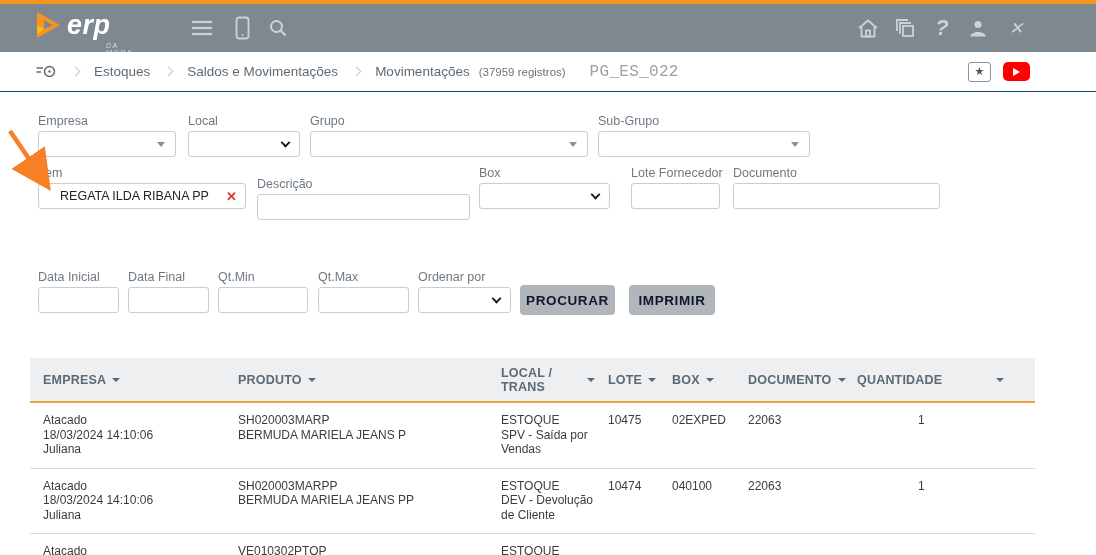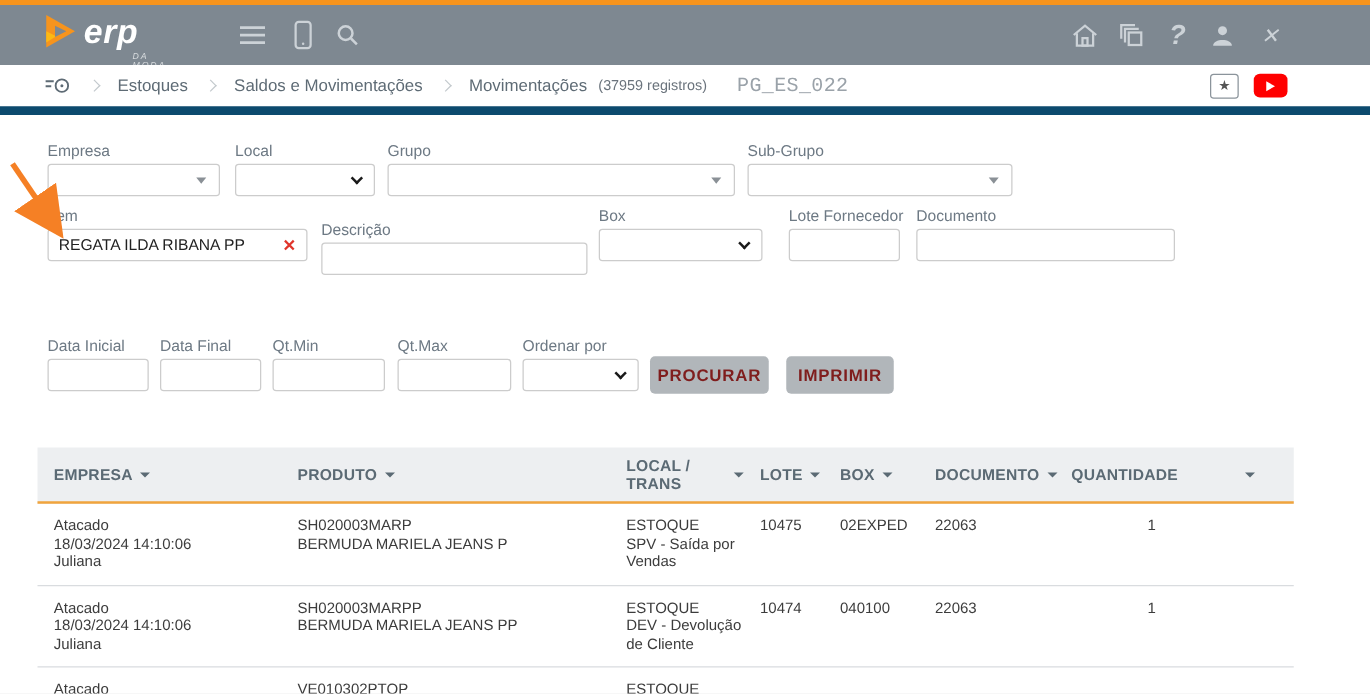--- a/index.html
+++ b/index.html
@@ -10,41 +10,41 @@
   .topstrip { position:absolute; left:0; top:0; width:100%; height:4px; background:#f7941d; }
   .appbar { position:absolute; left:0; top:4px; width:100%; height:48px; background:#7e8891; display:flex; align-items:center;font-style:italic; }
   .logo { position:absolute; left:36px; top:7px; display:flex; align-items:flex-start; }
   .logo-text { color:#ffffff; font-size:27px; font-weight:bold; letter-spacing:0.5px; line-height:28px; margin-left:6px; }
   .logo-tag { position:absolute; left:70px; top:31px; color:#d6dadd; font-size:7px; letter-spacing:1.5px; }
   .abar-ic { position:absolute; top:0; height:48px; display:flex; align-items:center; justify-content:center; width:32px; cursor:pointer; }
   .abar-ic svg { display:block; }
   .glyph-ic { color:#ccd2d7; font-size:18px; font-weight:bold; }
 
   
-  .breadcrumb { position:absolute; left:0; top:52px; width:100%; height:40px; background:#fff; border-bottom:7px solid #0c4a6e; display:flex; align-items:center; padding:0 66px 0 36px; }
+  .breadcrumb { position:absolute; left:0; top:52px; width:100%; height:40px; background:#fff; border-bottom:1px solid #0c4a6e; display:flex; align-items:center; padding:0 66px 0 36px; }
   .bc-item { color:#5e6b75; font-size:13.5px; white-space:nowrap; cursor:pointer; }
   .bc-sep { width:7px; height:7px; border-top:1.5px solid #c3c9cd; border-right:1.5px solid #c3c9cd; transform:rotate(45deg); margin:0 15px; flex:none; }
   .bc-records { color:#6a737c; font-size:11.5px; margin-left:9px; white-space:nowrap; }
   .bc-code { color:#9aa2a9; font-size:16px; margin-left:24px; letter-spacing:0.3px; white-space:nowrap;font-family:Liberation Mono, monospace; }
   .bc-right { margin-left:auto; display:flex; align-items:center; gap:12px; }
   .fav-btn { width:23px; height:20px; border:1px solid #8b949b; border-radius:3px; display:flex; align-items:center; justify-content:center; font-size:11px; color:#555; cursor:pointer; background:#fff; }
   .yt-btn { width:27px; height:19px; background:#ff0000; border-radius:5px; display:flex; align-items:center; justify-content:center; cursor:pointer; }
   .yt-tri { width:0; height:0; border-left:7px solid #ffffff; border-top:4.5px solid transparent; border-bottom:4.5px solid transparent; }
 
   
   .fld { position:absolute; }
   .fld > label { display:block; font-size:12.5px; color:#6d7984; margin-bottom:3px; white-space:nowrap; }
   .box { position:relative; height:26px; border:1px solid #cccccc; border-radius:3px; background:#fff; cursor:pointer; }
   .inp { width:100%; height:26px; border:1px solid #cccccc; border-radius:3px; padding:0 8px; font-size:12.5px; color:#222; font-family:"Liberation Sans", sans-serif; outline:none; background:#fff; }
   .tri { position:absolute; right:10px; top:50%; margin-top:-2px; width:0; height:0; border-left:4.5px solid transparent; border-right:4.5px solid transparent; border-top:5px solid #8a9096; }
   .chev { position:absolute; right:10px; top:50%; width:7px; height:7px; border-right:2px solid #1a1a1a; border-bottom:2px solid #1a1a1a; transform:translateY(-70%) rotate(45deg); }
   .inputwrap { position:relative; }
   .clear-x { position:absolute; right:9px; top:50%; transform:translateY(-50%); color:#e0352b; font-size:13px; font-weight:bold; cursor:pointer; line-height:1; }
-  .itm-inp { padding-right:23px; }
-  .btn { position:absolute; height:30px; border:none; border-radius:4px; background:#b1b6ba; color:#7f1d1d; font-size:13.5px; font-weight:bold; letter-spacing:0.6px; font-family:"Liberation Sans", sans-serif; cursor:pointer; }
+  .itm-inp { padding-right:23px;text-align:center; }
+  .btn { position:absolute; height:30px; border:none; border-radius:4px; background:#b1b6ba; color:#0f172a; font-size:13.5px; font-weight:bold; letter-spacing:0.6px; font-family:"Liberation Sans", sans-serif; cursor:pointer; }
 
   
   .arrow-anno { position:absolute; left:4px; top:128px; z-index:5; pointer-events:none; }
 
   
   .tbl { position:absolute; left:30px; top:358px; width:1005px; }
   .thead { display:flex; align-items:center; height:45px; background:#edeff1; border-bottom:2px solid #f0a43c; }
   .th { font-size:12.5px; font-weight:bold; color:#5b6a74; letter-spacing:0.2px; display:flex; align-items:center; cursor:pointer; }
   .sorttri { width:0; height:0; border-left:4px solid transparent; border-right:4px solid transparent; border-top:4.5px solid #5b6a74; margin-left:6px; }
   .trow { display:flex; padding:10px 0 11px 0; border-bottom:1px solid #d9dcdf; }

